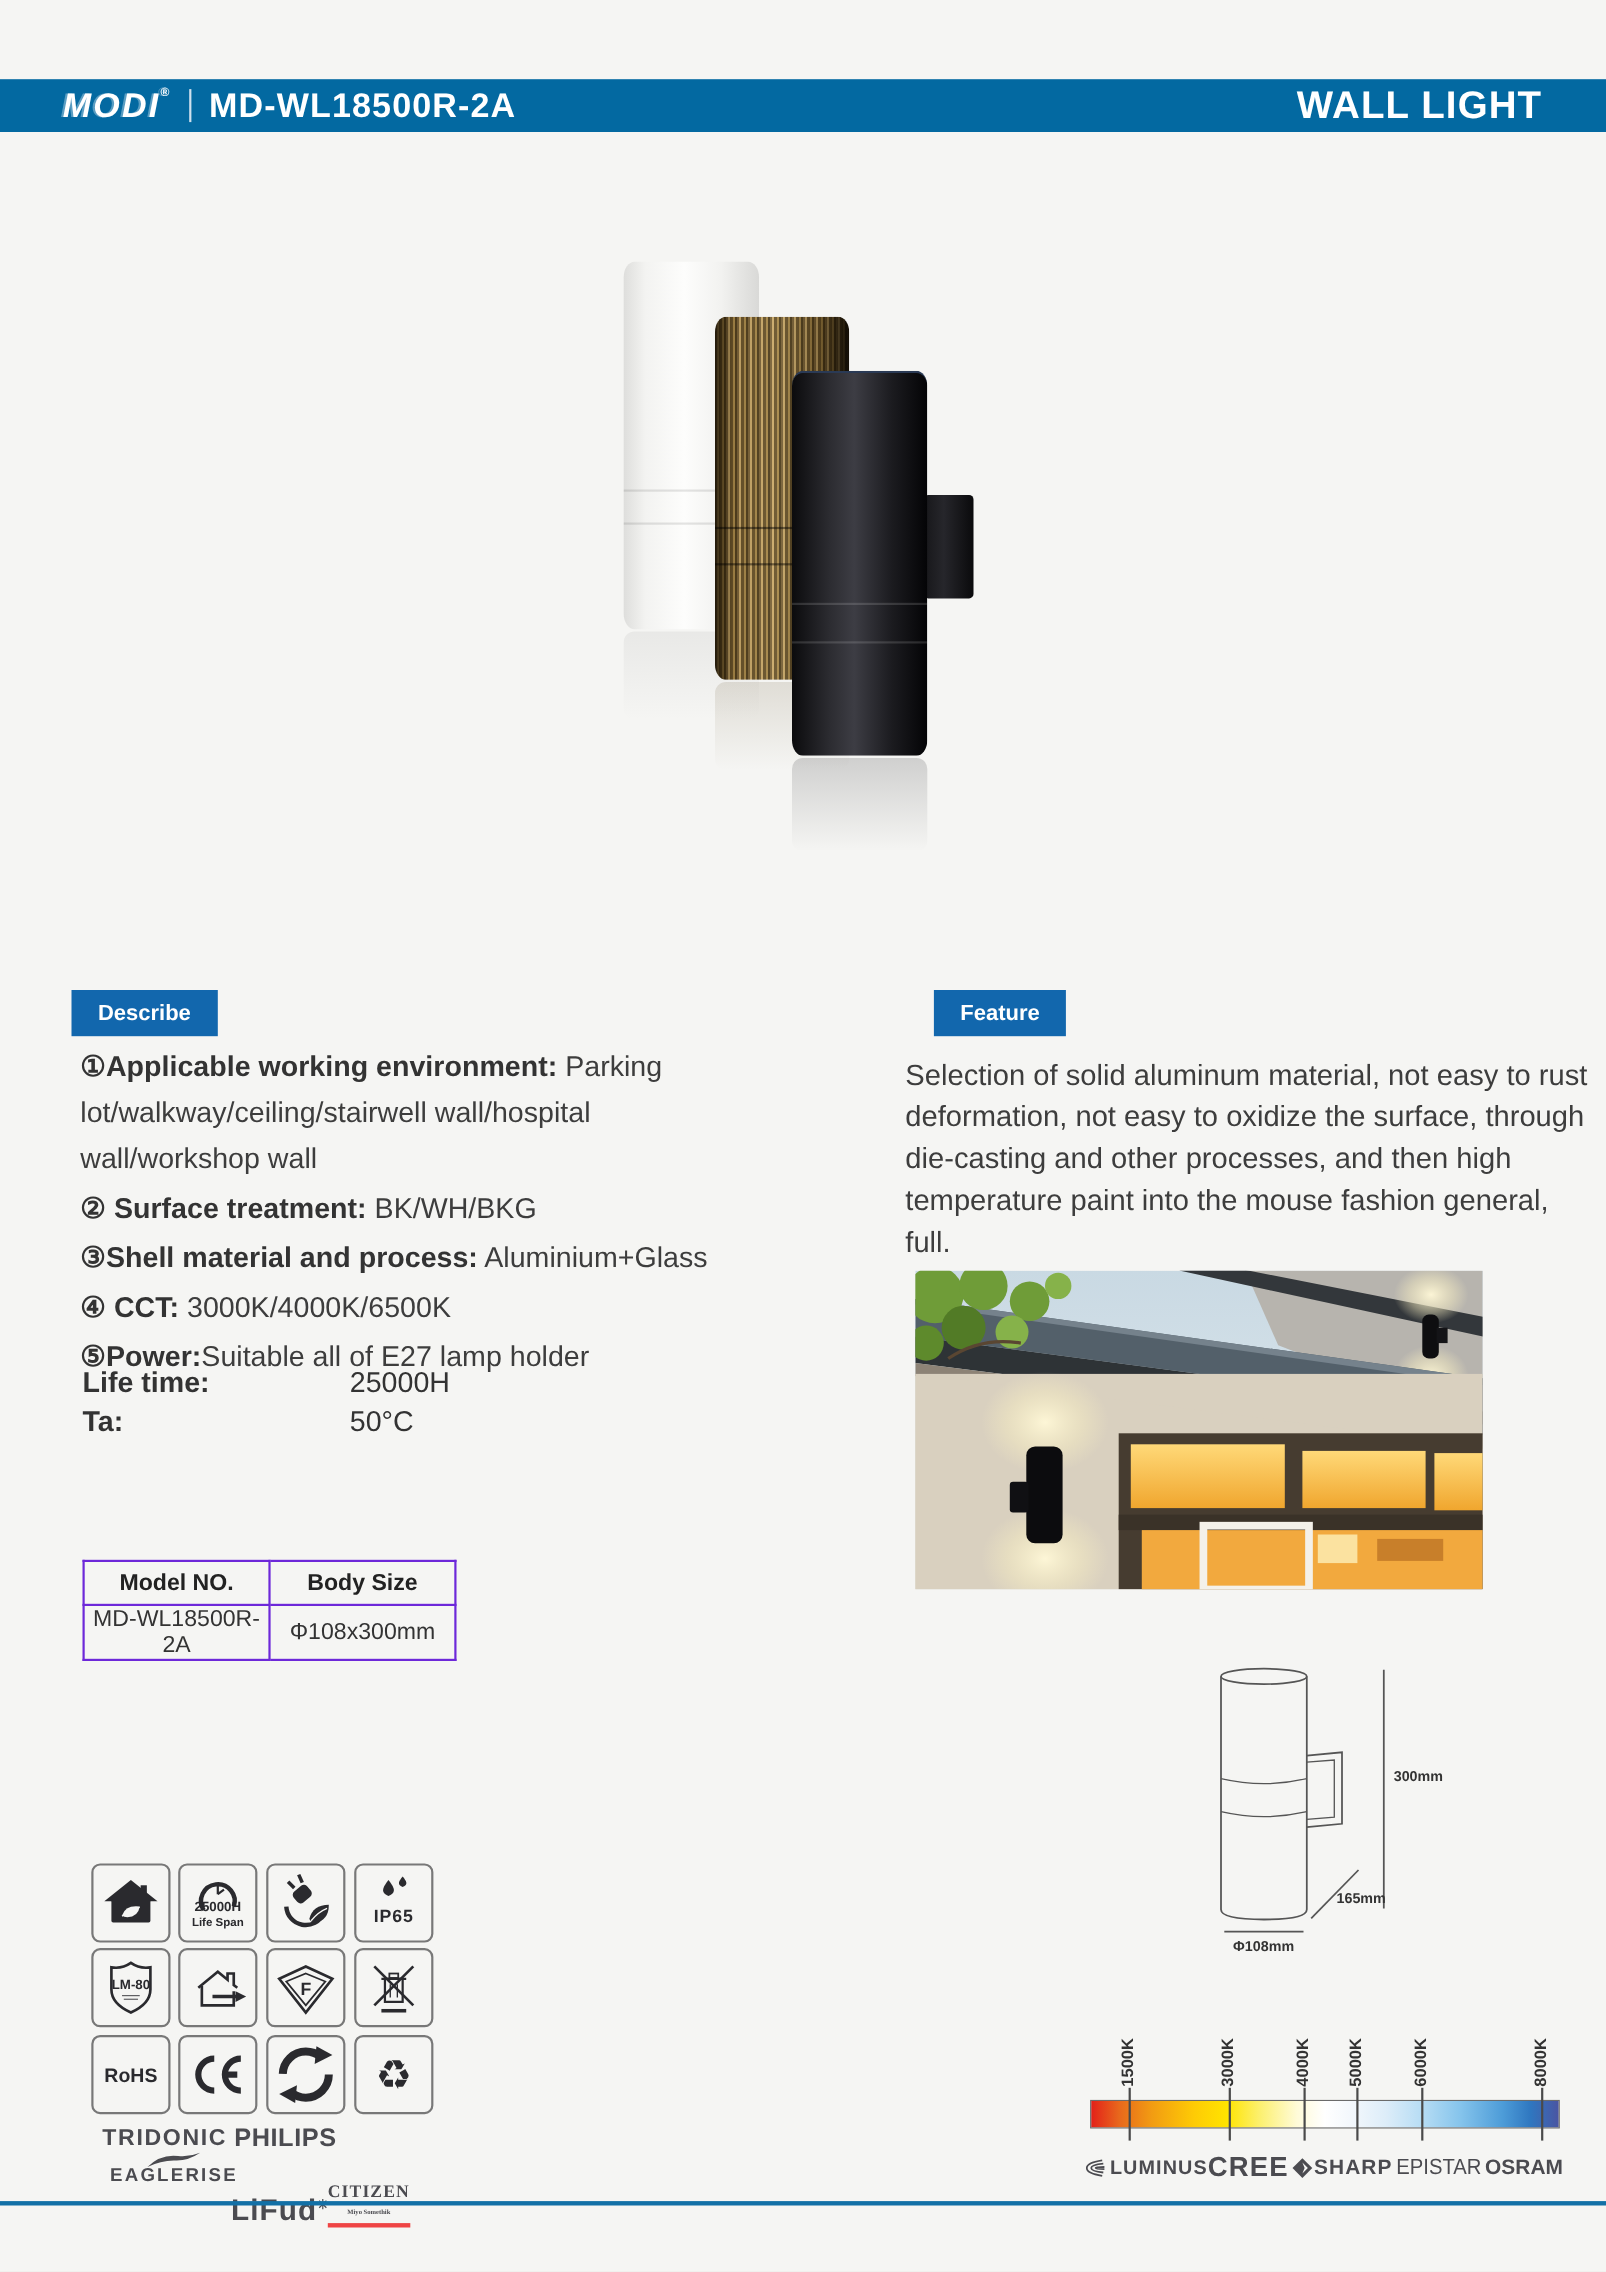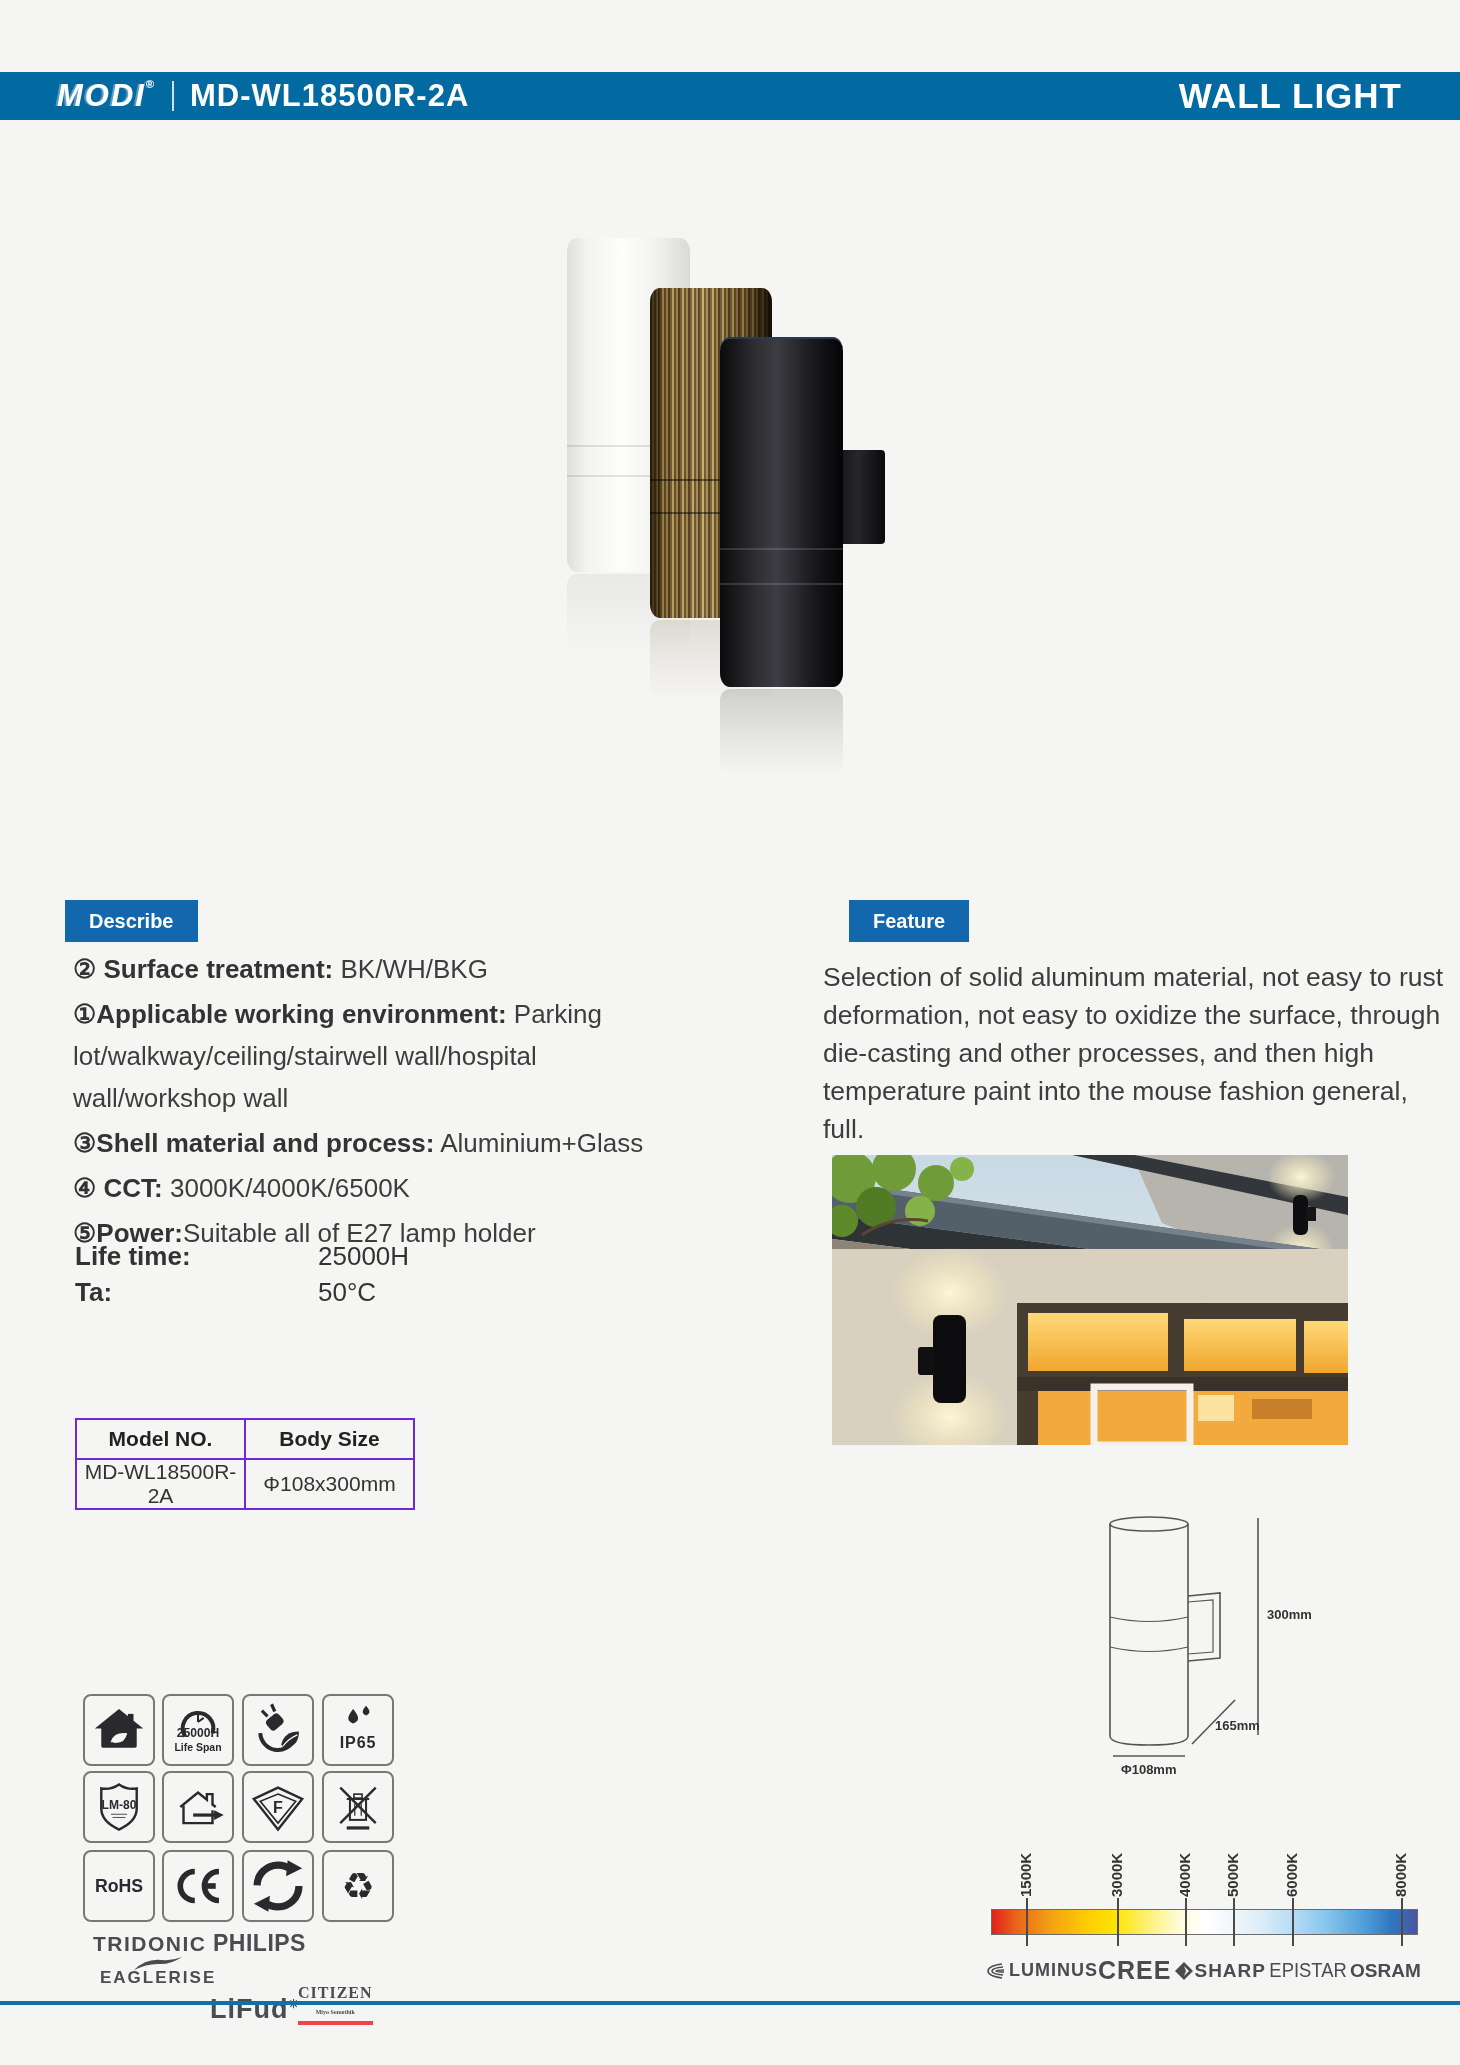--- a/index.html
+++ b/index.html
@@ -122,22 +122,22 @@
   <div class="refl refl-bronze"></div>
   <div class="bracket"></div>
   <div class="cyl cyl-black">
     <div class="seam" style="top:60%"></div>
     <div class="seam" style="top:70%"></div>
   </div>
   <div class="refl refl-black"></div>
 
   <div class="section-title t-describe">Describe</div>
   <div class="describe-list" id="describe-list">
+      <div class="d-item"><b>①Applicable working environment:</b><span>  Parking lot/walkway/ceiling/stairwell wall/hospital wall/workshop wall</span></div>
       <div class="d-item"><b>② Surface treatment:</b><span> BK/WH/BKG</span></div>
-      <div class="d-item"><b>①Applicable working environment:</b><span>  Parking lot/walkway/ceiling/stairwell wall/hospital wall/workshop wall</span></div>
       <div class="d-item"><b>③Shell material and process:</b><span> Aluminium+Glass</span></div>
       <div class="d-item"><b>④ CCT:</b><span> 3000K/4000K/6500K</span></div>
       <div class="d-item"><b>⑤Power:</b><span>Suitable all of E27 lamp holder</span></div>
     </div>
   <div class="specs" id="specs">
       <div class="spec-row">
         <span class="spec-label">Life time:</span>
         <span>25000H</span>
       </div>
       <div class="spec-row">

